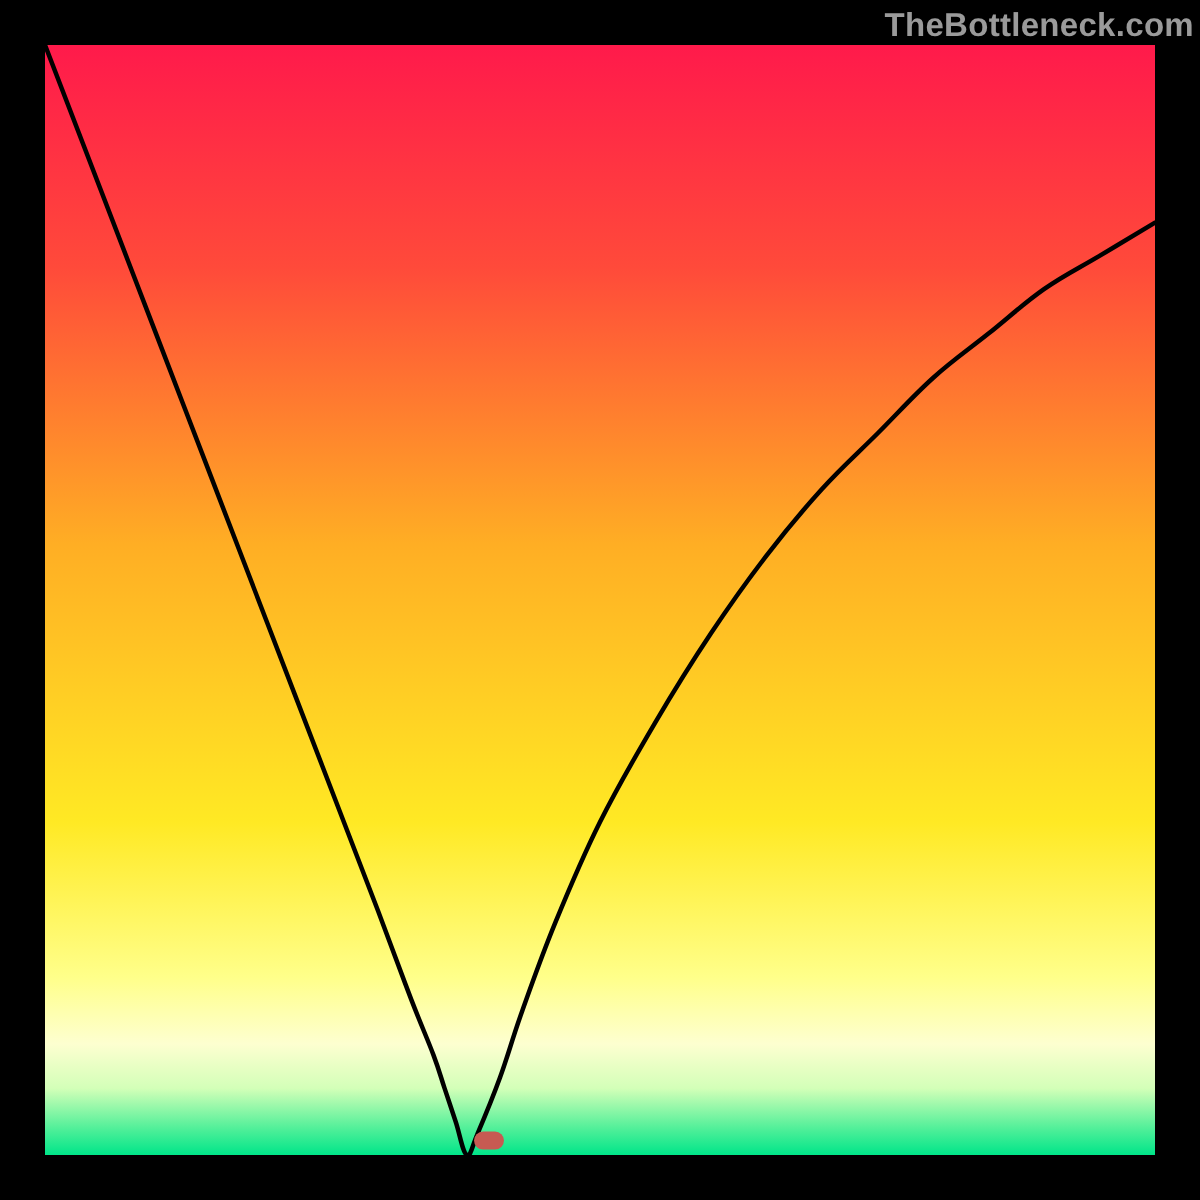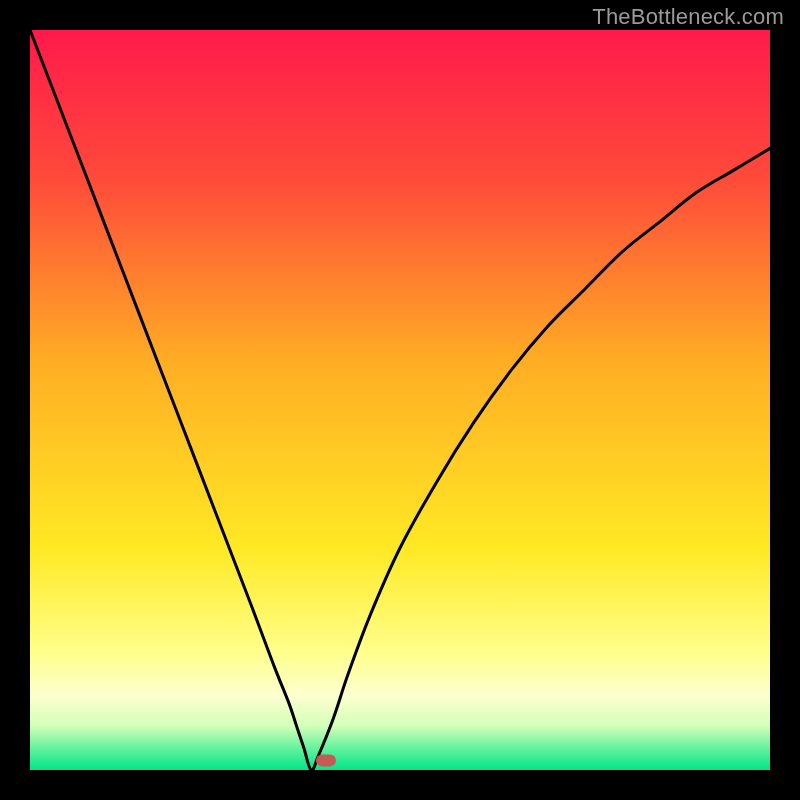--- a/index.html
+++ b/index.html
@@ -15,24 +15,24 @@
     position: absolute;
     top: 0;
     left: 0;
     width: 800px;
     height: 800px;
     background: #000;
   }
   .watermark {
     position: absolute;
     top: 4px;
-    right: 16px;
+    right: 4px;
     color: #9a9a9a;
     font-size: 22px;
-    font-weight: 400;
+    font-weight: 700;
     z-index: 10;
     letter-spacing: 0.2px;
   }
   svg {
     display: block;
   }
 </style>
 </head>
 <body>
 

